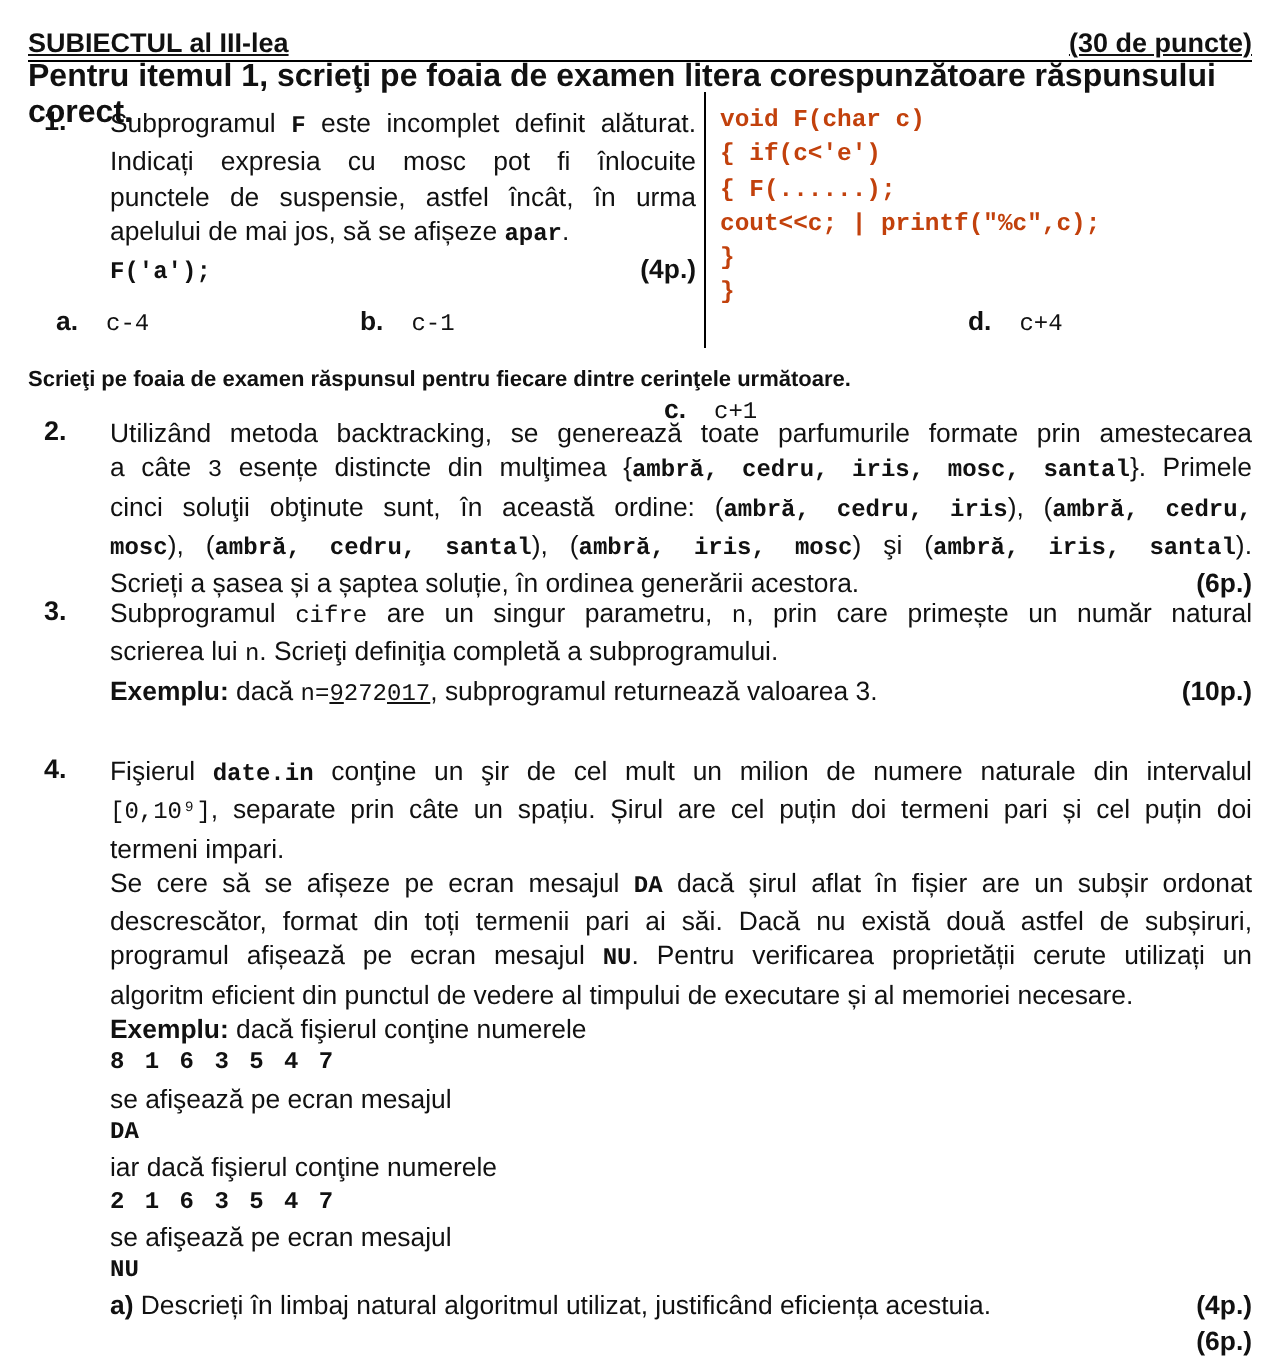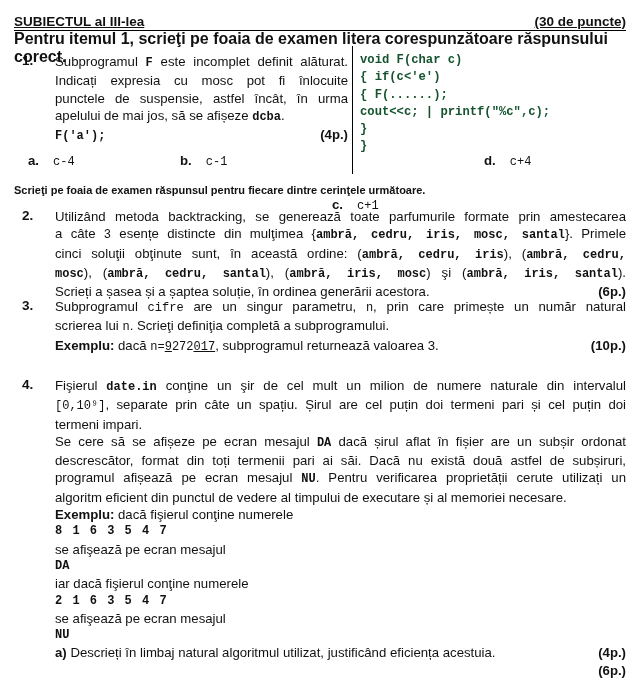--- a/index.html
+++ b/index.html
@@ -14,41 +14,41 @@
   .header .left { position:absolute; left:0; top:0; font-weight:bold; text-decoration:underline; font-size:13.5px; }
   .header .right { position:absolute; right:0; top:0; font-weight:bold; text-decoration:underline; font-size:13.5px; }
   .instr { left:14px; top:30px; font-weight:bold; font-size:16px; }
   .num { position:absolute; left:22px; font-weight:bold; font-size:13.5px; }
   .para { position:absolute; left:55px; right:14px; line-height:17.3px; text-align:justify; }
   .line { display:block; white-space:nowrap; }
   .just { display:block; text-align:justify; text-align-last:justify; }
   .pts { float:right; font-weight:bold; }
   .q1text { position:absolute; left:55px; top:53px; width:293px; line-height:17.3px; text-align:justify; }
   .vline { position:absolute; left:352px; top:46px; width:1.2px; height:128px; background:#000; }
-  .code { position:absolute; left:360px; top:52px; line-height:17.3px; white-space:pre; font-family:"Liberation Mono", monospace; font-size:12.2px; font-weight:bold; color:#14532d; }
+  .code { position:absolute; left:360px; top:52px; line-height:17.3px; white-space:pre; font-family:"Liberation Mono", monospace; font-size:12.2px; font-weight:bold; color:#c2410c; }
   .opts { position:absolute; top:153px; left:0; width:640px; }
   .opt { position:absolute; }
   .opt .l { font-weight:bold; margin-right:14px; }
   .sec2 { left:14px; top:184px; font-weight:bold; font-size:11px; }
 </style>
 </head>
 <body>
 
 <div class="abs header">
   <span class="left">SUBIECTUL al III-lea</span>
   <span class="right">(30 de puncte)</span>
 </div>
 <div class="abs instr">Pentru itemul 1, scrieţi pe foaia de examen litera corespunzătoare răspunsului corect.</div>
 
 <div class="num" style="top:53px;">1.</div>
 <div class="q1text">
   <span class="just"><span>Subprogramul </span><span class="monob">F</span><span> este incomplet definit alăturat.</span></span>
   <span class="just">Indicați expresia cu mosc pot fi înlocuite</span>
   <span class="just">punctele de suspensie, astfel încât, în urma</span>
-  <span class="line"><span>apelului de mai jos, să se afișeze </span><span class="monob">dcba</span><span>.</span></span>
+  <span class="line"><span>apelului de mai jos, să se afișeze </span><span class="monob">apar</span><span>.</span></span>
   <span class="line"><span class="monob">F('a');</span><span class="pts">(4p.)</span></span>
 </div>
 <div class="vline"></div>
 <div class="code"><span class="line">void F(char c)</span><span class="line">{ if(c&lt;'e')</span><span class="line">  { F(......);</span><span class="line">    cout&lt;&lt;c; | printf("%c",c);</span><span class="line">  }</span><span class="line">}</span></div>
 
 <div class="opts">
   <div class="opt" style="left:28px;"><span class="l">a.</span><span class="mono">c-4</span></div>
   <div class="opt" style="left:180px;"><span class="l">b.</span><span class="mono">c-1</span></div>
   <div class="opt" style="left:332px;margin-top:44px;"><span class="l">c.</span><span class="mono">c+1</span></div>
   <div class="opt" style="left:484px;"><span class="l">d.</span><span class="mono">c+4</span></div>

